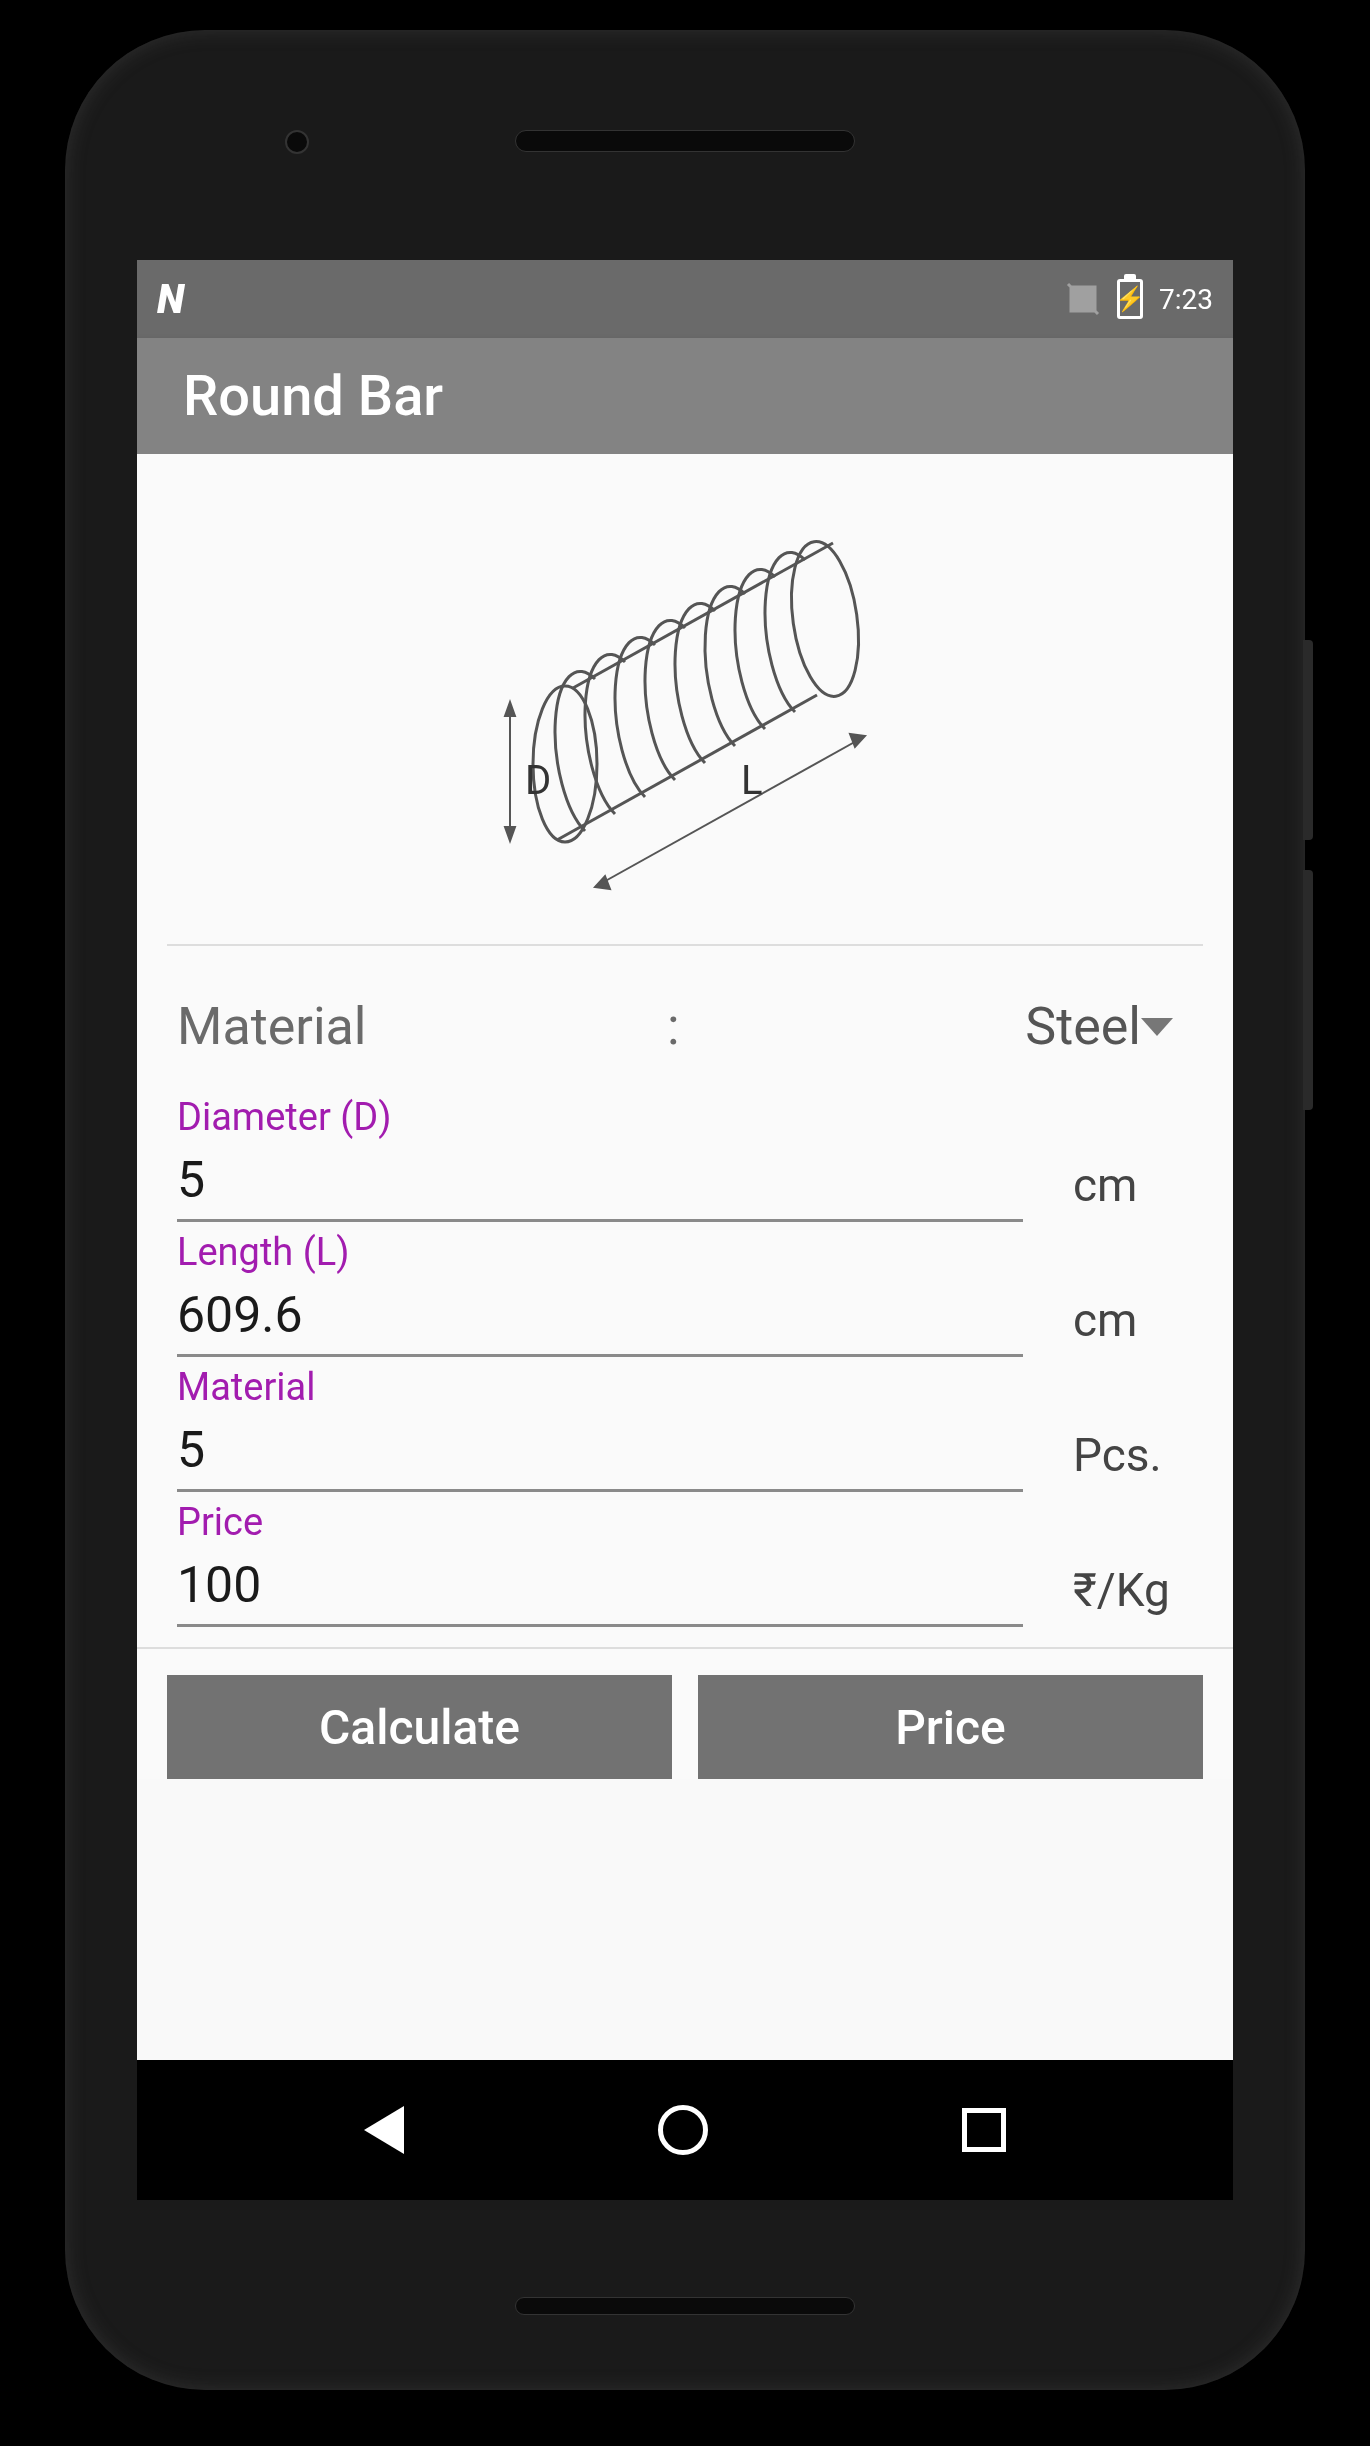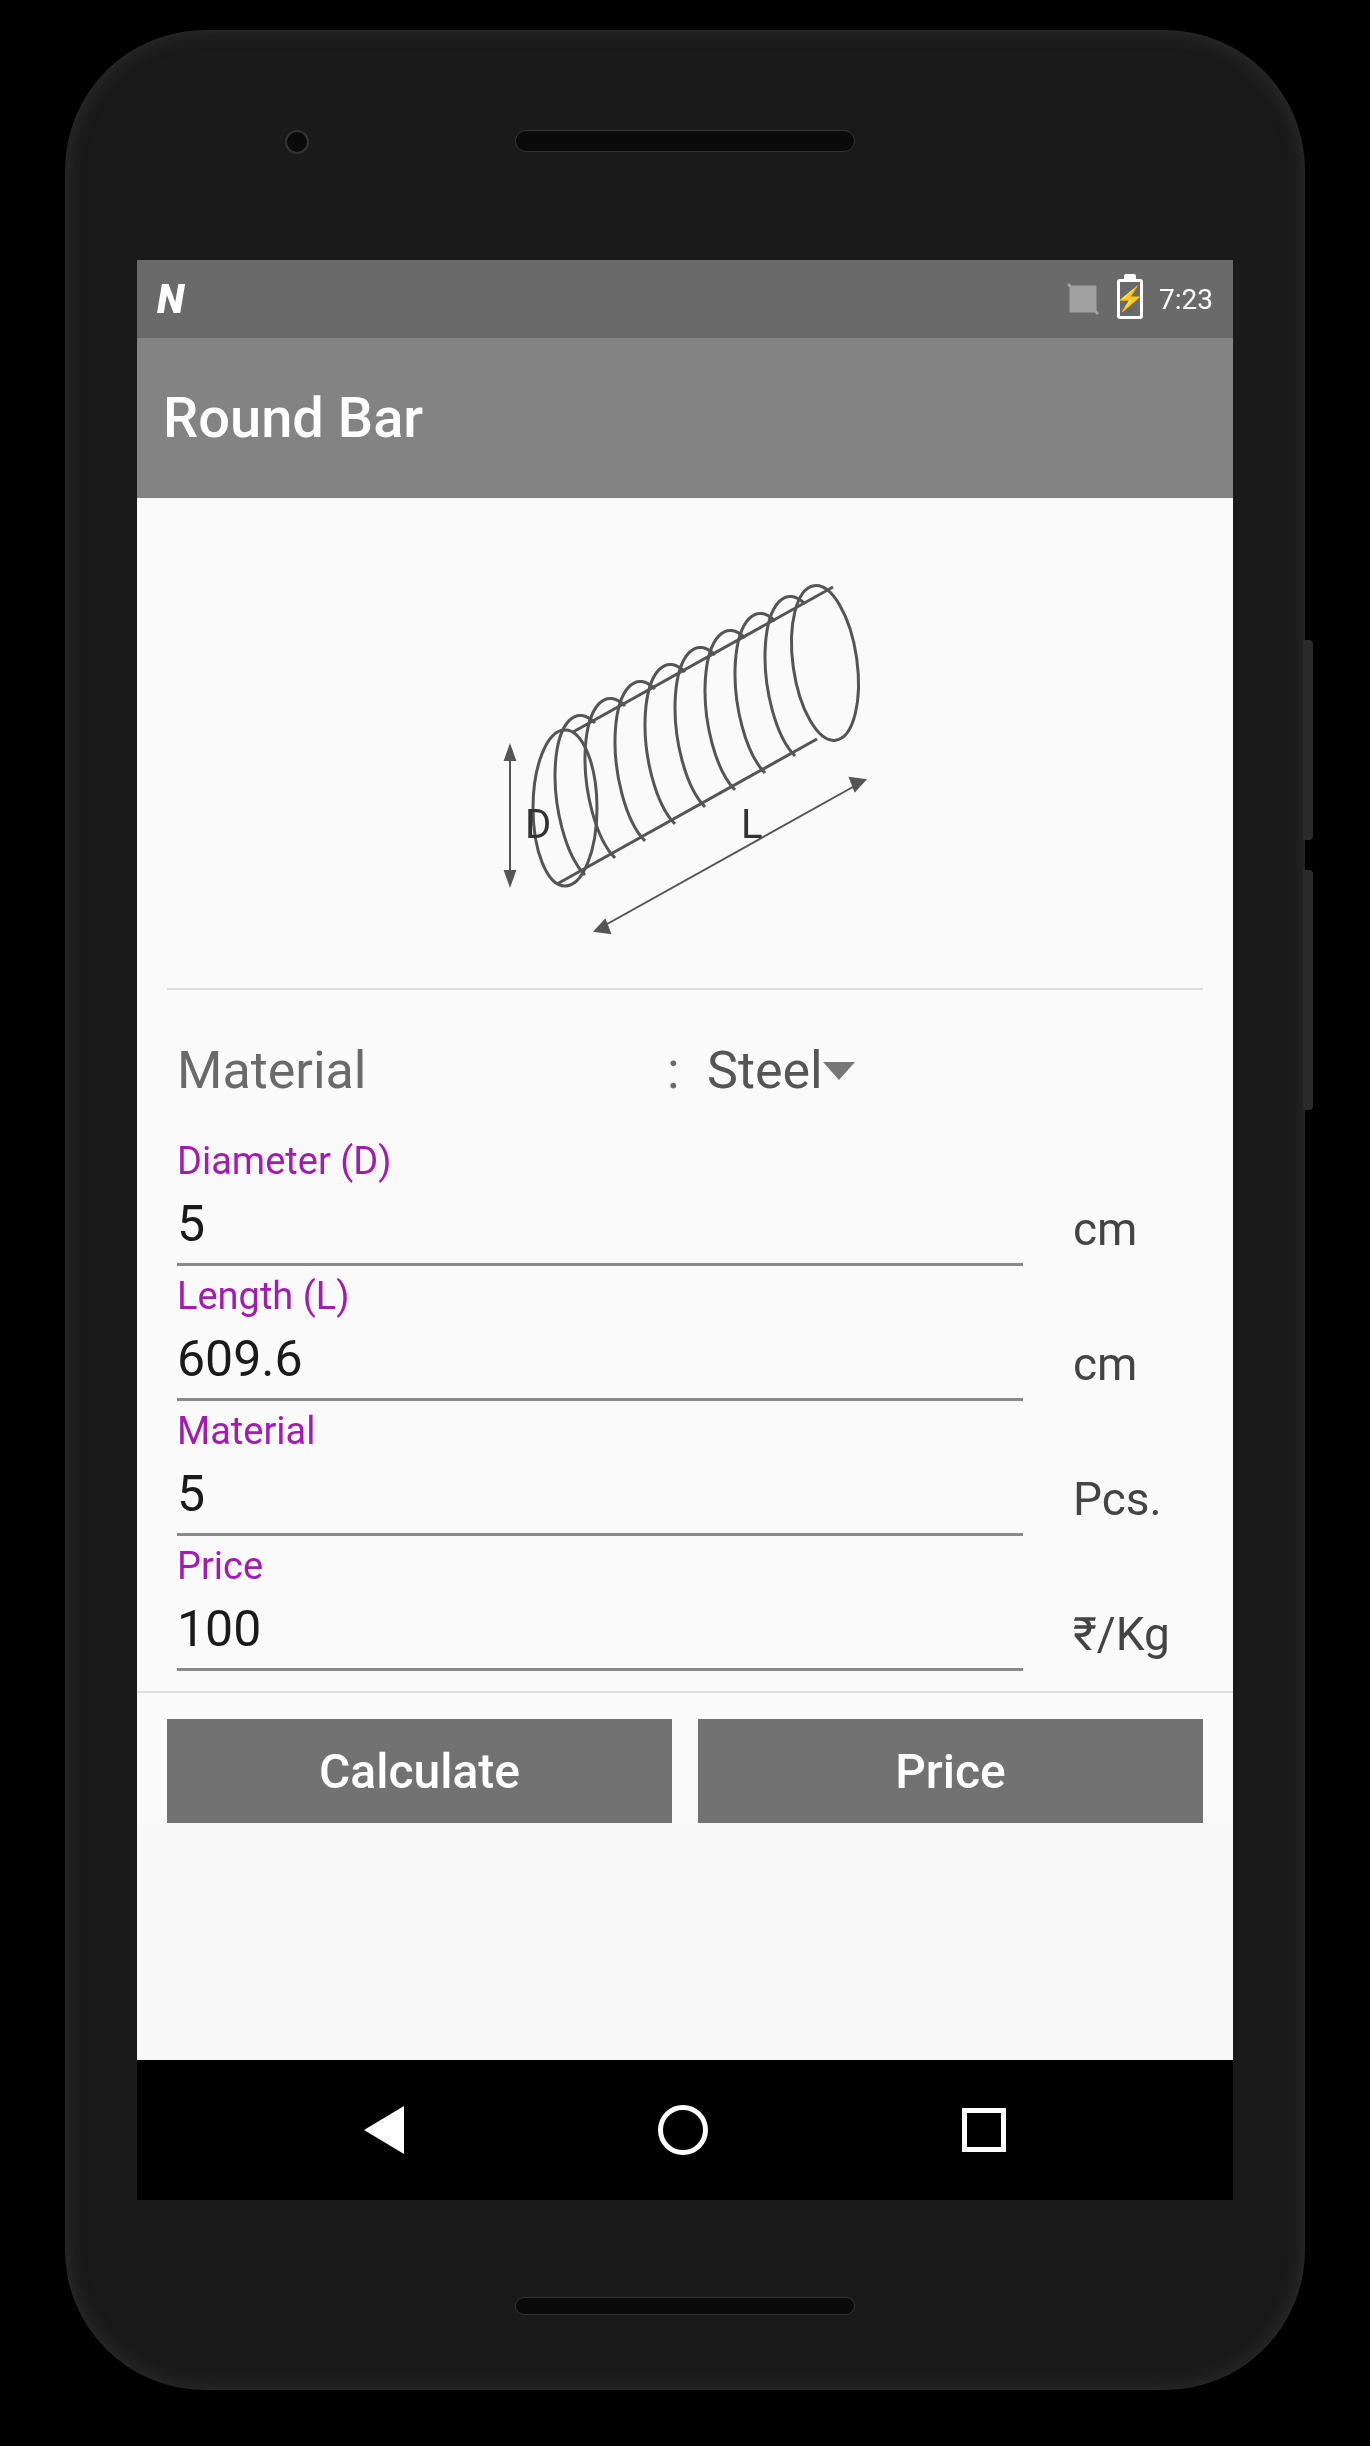--- a/index.html
+++ b/index.html
@@ -125,25 +125,25 @@
   }
   .bolt { font-size: 24px; color:#fff; line-height:1; }
   .sim-icon {
     width: 36px; height: 36px;
     position: relative;
     opacity: 0.6;
   }
   .sim-icon svg { width:100%; height:100%; }
   .time { font-size: 28px; font-weight: 400; }
   .app-bar {
-    height: 160px;
+    height: 116px;
     background: #838383;
     display: flex;
     align-items: center;
-    padding: 0 26px;
+    padding: 0 46px;
     color: #fff;
     box-shadow: 0 4px 8px rgba(0,0,0,0.2);
   }
   .app-title { font-size: 56px; font-weight: 500; }
   .content {
     background: #fafafa;
     padding: 0;
   }
   .diagram-section {
     height: 490px;
@@ -164,23 +164,24 @@
     padding: 50px 40px 30px 40px;
     font-size: 52px;
     color: #6a6a6a;
   }
   .material-label { flex: 0 0 490px; }
   .material-colon { flex: 0 0 40px; }
   .material-select {
     flex: 1;
     display: flex;
     align-items: center;
-    justify-content: flex-start;
+    justify-content: flex-end;
     cursor: pointer;
     color: #555;
+    margin-left: 32px;
   }
   .dropdown-arrow {
     width: 0; height: 0;
     border-left: 16px solid transparent;
     border-right: 16px solid transparent;
     border-top: 18px solid #777;
     margin-right: 20px;
   }
   .field-group {
     padding: 8px 40px 0 40px;

